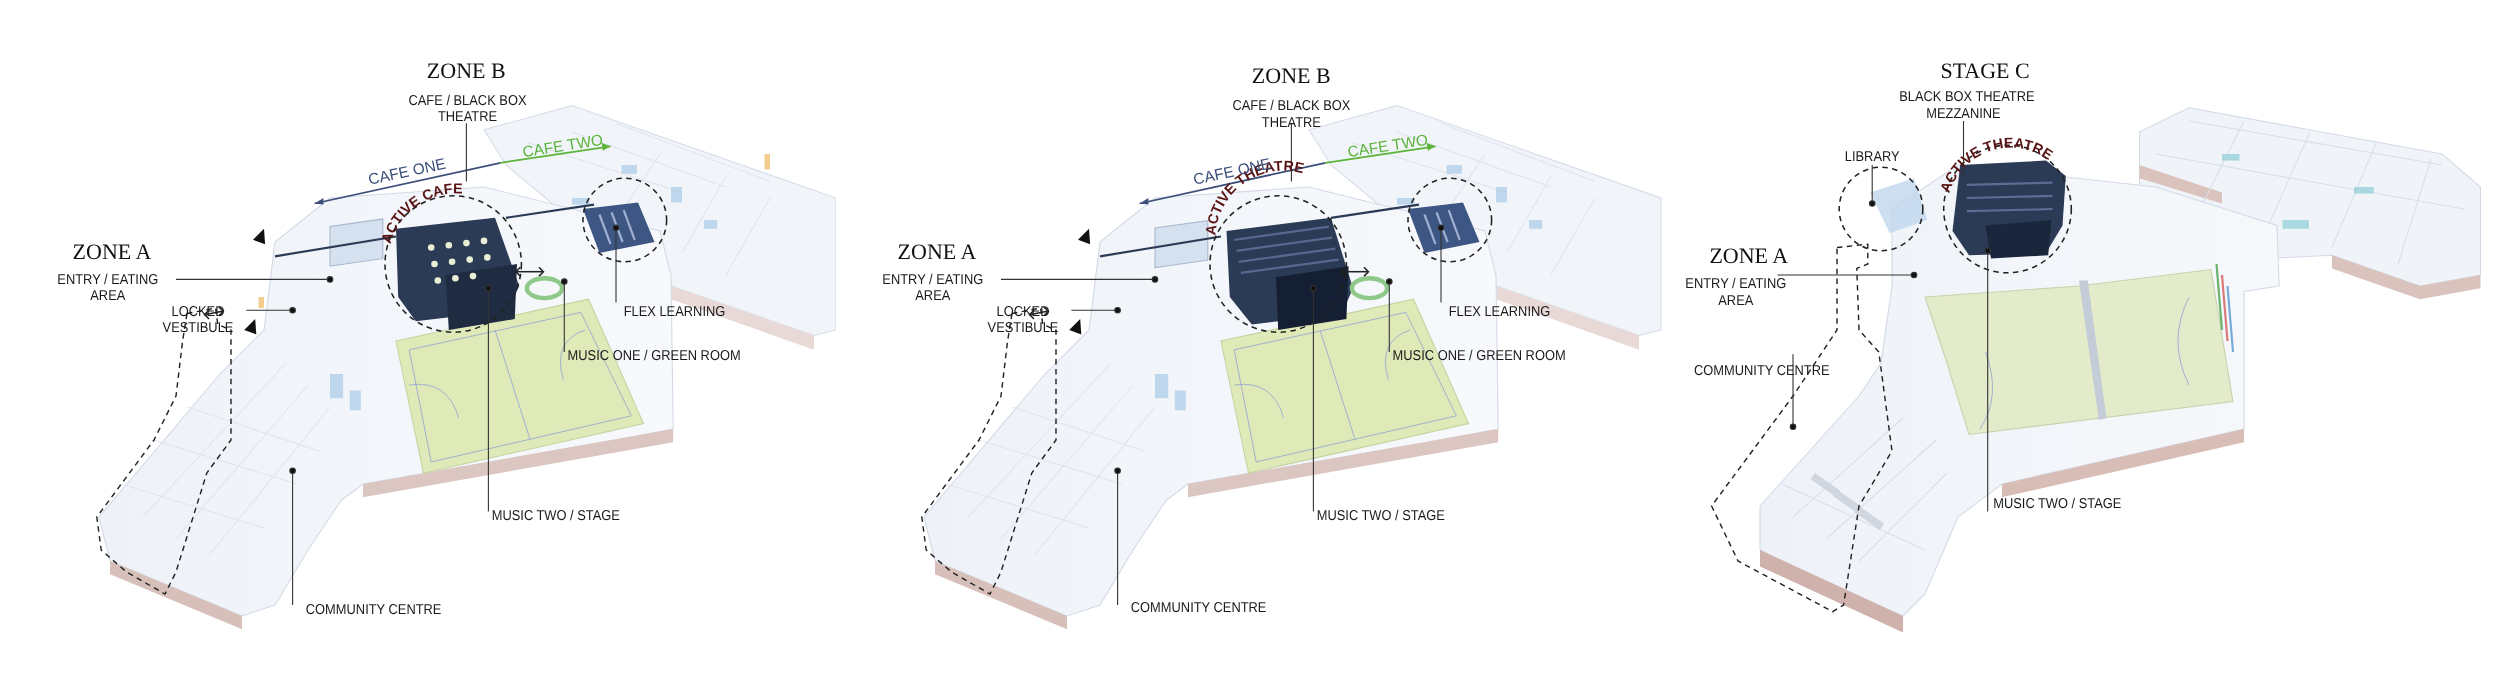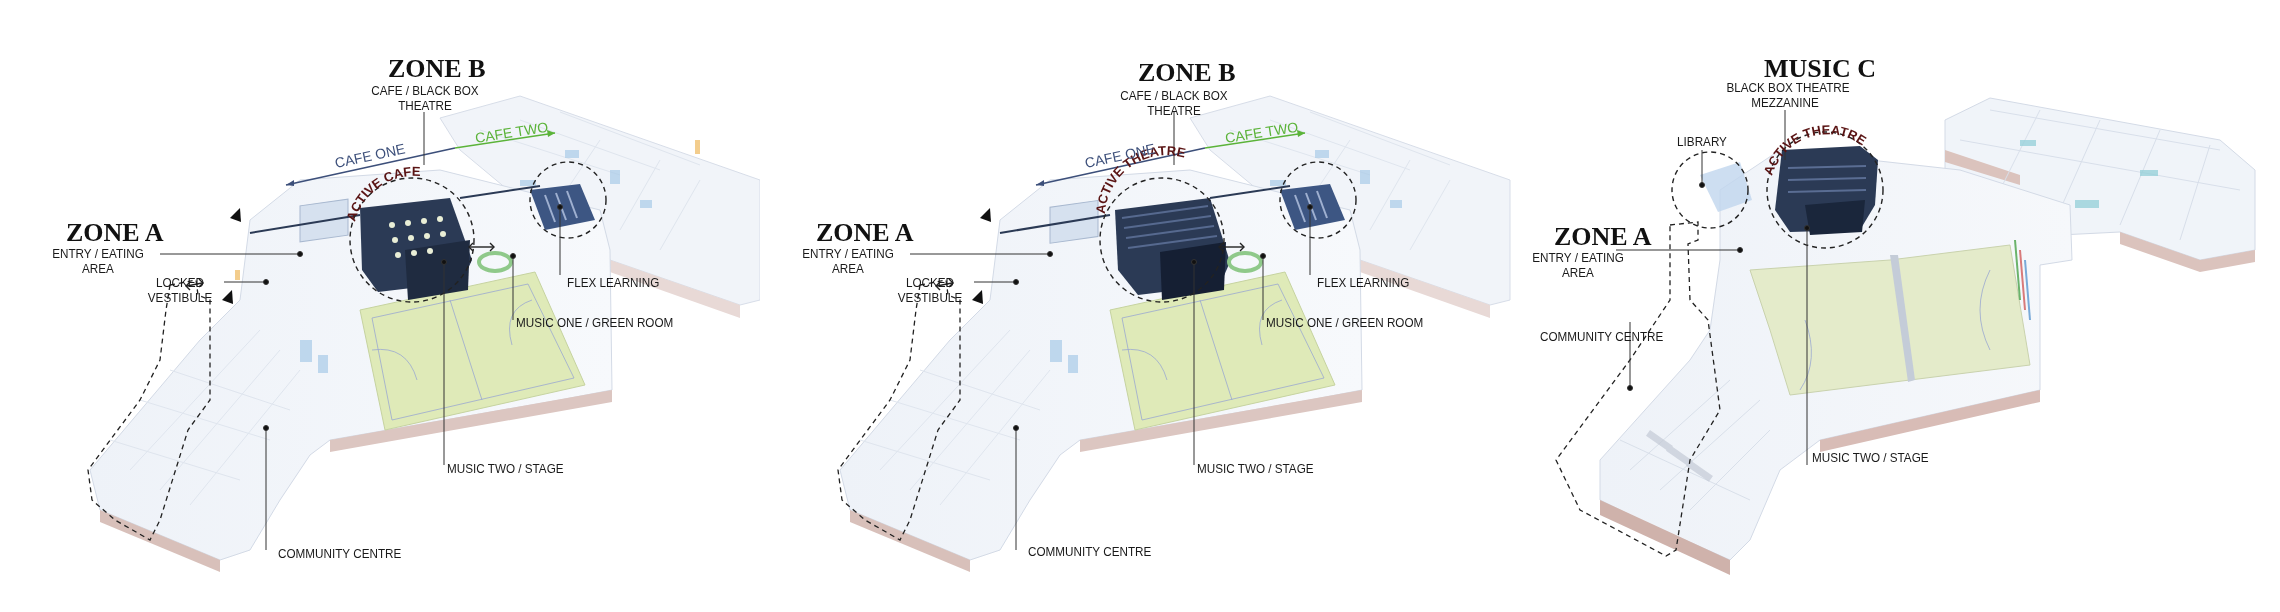--- a/index.html
+++ b/index.html
@@ -1,21 +1,21 @@
 <!DOCTYPE html>
 <html><head>
 <meta charset="utf-8">
 <style>
   html,body{margin:0;padding:0;background:#ffffff;}
   body{width:2280px;height:612px;position:relative;overflow:hidden;font-family:"Liberation Sans",sans-serif;}
   .panel{position:absolute;top:0;width:760px;height:612px;}
   .panel svg{position:absolute;left:0;top:0;}
   .lbl{position:absolute;font-family:"Liberation Sans",sans-serif;font-size:13px;color:#1a1a1a;text-align:center;line-height:16px;white-space:nowrap;transform:scaleX(0.9);transform-origin:center top;}
   .lbl.left{text-align:left;transform-origin:left top;}
-  .zone{position:absolute;font-family:"Liberation Serif",serif;font-weight:bold;font-size:26px;color:#111;white-space:nowrap;}
+  .zone{position:absolute;font-family:"Liberation Serif",serif;font-weight:normal;font-size:20px;color:#111;white-space:nowrap;}
 </style>
 </head>
 <body>
 
 <div class="panel" style="left:0;">
   <svg width="760" height="612" viewBox="0 0 760 612">
     <defs>
       <linearGradient id="fade1" x1="0" y1="0" x2="1" y2="0">
         <stop offset="0" stop-color="#eef2f8"></stop>
           <stop offset="1" stop-color="#f7f9fc"></stop>
@@ -343,21 +343,21 @@
       <line x1="96" y1="250" x2="220" y2="250"></line>
         <circle cx="220" cy="250" r="2.5"></circle>
       <line x1="110" y1="322" x2="110" y2="388"></line>
         <circle cx="110" cy="388" r="2.5"></circle>
       <line x1="287" y1="465" x2="287" y2="228"></line>
         <circle cx="287" cy="228" r="2.5"></circle>
     </g>
     <path id="arc3" d="M252,176 A58,58 0 0 1 362,172" fill="none"></path>
     <text font-family="Liberation Sans, sans-serif" font-size="13" font-weight="bold" fill="#5a1414"><textPath href="#arc3">ACTIVE THEATRE</textPath></text>
   </svg>
-  <div class="zone" style="left:244px;top:54px;">MUSIC C</div>
+  <div class="zone" style="left:244px;top:54px;">STAGE C</div>
   <div class="lbl" style="left:200px;top:80px;width:130px;">BLACK BOX THEATRE</div>
   <div class="lbl" style="left:200px;top:95px;width:130px;">MEZZANINE</div>
   <div class="lbl" style="left:142px;top:134px;width:80px;">LIBRARY</div>
   <div class="zone" style="left:34px;top:222px;">ZONE A</div>
   <div class="lbl" style="left:0px;top:250px;width:116px;">ENTRY / EATING</div>
   <div class="lbl" style="left:0px;top:265px;width:116px;">AREA</div>
   <div class="lbl left" style="left:20px;top:329px;">COMMUNITY CENTRE</div>
   <div class="lbl left" style="left:292px;top:450px;">MUSIC TWO / STAGE</div>
 </div>
 

